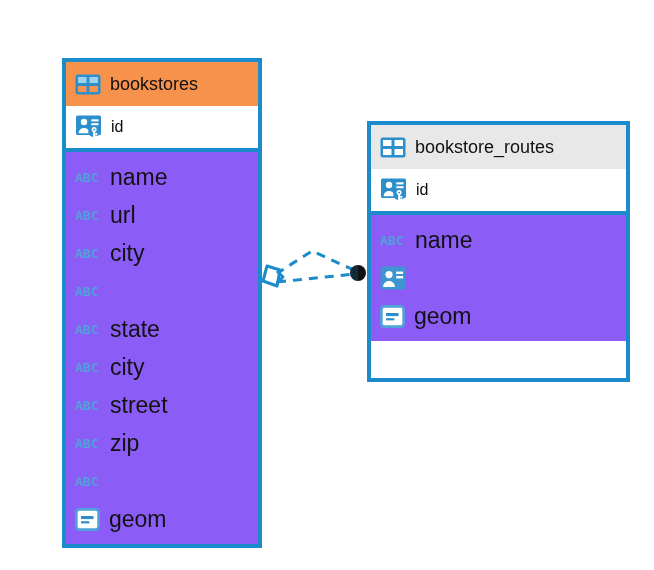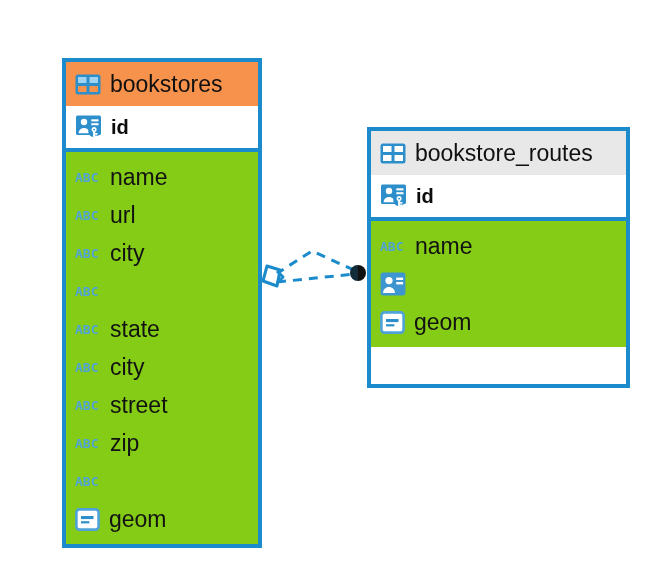--- a/index.html
+++ b/index.html
@@ -34,47 +34,47 @@
     align-items: center;
     box-sizing: border-box;
     height: 44px;
     padding: 0 8px 0 9px;
     gap: 9px;
   }
   .entity-header.accent-orange { background: #F7924D; }
   .entity-header.accent-gray   { background: #E8E8E8; }
 
   .entity-title {
-    font-size: 23px;
+    font-size: 18px;
     color: #101010;
     line-height: 1;
     white-space: nowrap;
   }
 
   .pk-row {
     display: flex;
     align-items: center;
     box-sizing: border-box;
     height: 46px;
     padding: 0 8px 0 9px;
     gap: 9px;
     border-bottom: 4px solid #1B8BCB;
     background: #ffffff;
   }
   .pk-label {
-    font-size: 20px;
-    font-weight: bold;
+    font-size: 16px;
+    font-weight: normal;
     color: #0c0c0c;
     line-height: 1;
     white-space: nowrap;
   }
 
   .fields {
     padding: 6px 4px 6px 9px;
-    background: #84cc16;
+    background: #8b5cf6;
   }
   .field-row {
     display: flex;
     align-items: center;
     height: 38px;
     gap: 9px;
   }
   .field-label {
     font-size: 23px;
     color: #121212;
@@ -243,21 +243,21 @@
             <rect x="6" y="8" width="12.5" height="3.1" fill="#2C8FCC"></rect>
             <rect x="6" y="13.2" width="8.3" height="2.2" fill="#2C8FCC"></rect>
           </svg>
         </span>
         <span class="field-label">geom</span>
       </div>
 
     </div>
   </div>
 
-  <div class="entity" id="entity-bookstore-routes" style="left:367px; top:127px; width:263px; height:261px;">
+  <div class="entity" id="entity-bookstore-routes" style="left:367px; top:121px; width:263px; height:261px;">
 
     <div class="entity-header accent-gray">
       <span class="icon icon-table">
         <svg viewBox="0 0 26 21" width="26" height="21" aria-hidden="true">
           <rect x="0.5" y="0.5" width="25" height="20" rx="2.5" fill="#2C8FCC"></rect>
           <rect x="3" y="3" width="8.5" height="6" fill="#ffffff"></rect>
           <rect x="14.5" y="3" width="8.5" height="6" fill="#ffffff"></rect>
           <rect x="3" y="12" width="8.5" height="6" fill="#ffffff"></rect>
           <rect x="14.5" y="12" width="8.5" height="6" fill="#ffffff"></rect>
         </svg>

